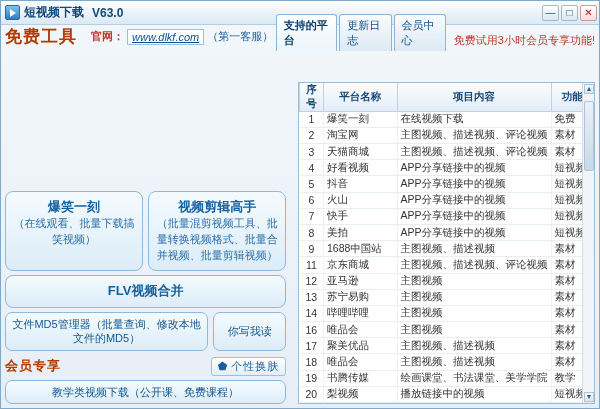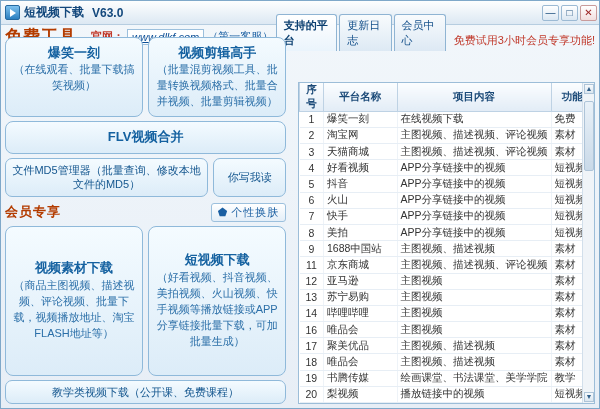--- a/index.html
+++ b/index.html
@@ -308,34 +308,20 @@
       </div>
 
       <div class="section-bar">
         <span>会员专享</span>
         <span class="skin-btn">
           <span>⬟</span>
           <span>个性换肤</span>
         </span>
       </div>
 
-      <div class="row2">
-        <div class="btn-big tall">
-          <div class="tall-inner">
-            <div class="bt">视频素材下载</div>
-            <div class="bs">（商品主图视频、描述视频、评论视频、批量下载，视频播放地址、淘宝FLASH地址等）</div>
-          </div>
-        </div>
-        <div class="btn-big tall">
-          <div class="tall-inner">
-            <div class="bt">短视频下载</div>
-            <div class="bs">（好看视频、抖音视频、美拍视频、火山视频、快手视频等播放链接或APP分享链接批量下载，可加批量生成）</div>
-          </div>
-        </div>
-      </div>
 
       <div class="btn-narrow">教学类视频下载（公开课、免费课程）</div>
     </div>
 
     <div class="right-panel">
       <table class="grid">
         <thead>
           <tr>
             <th class="c-idx">序号</th>
             <th class="c-name">平台名称</th>

